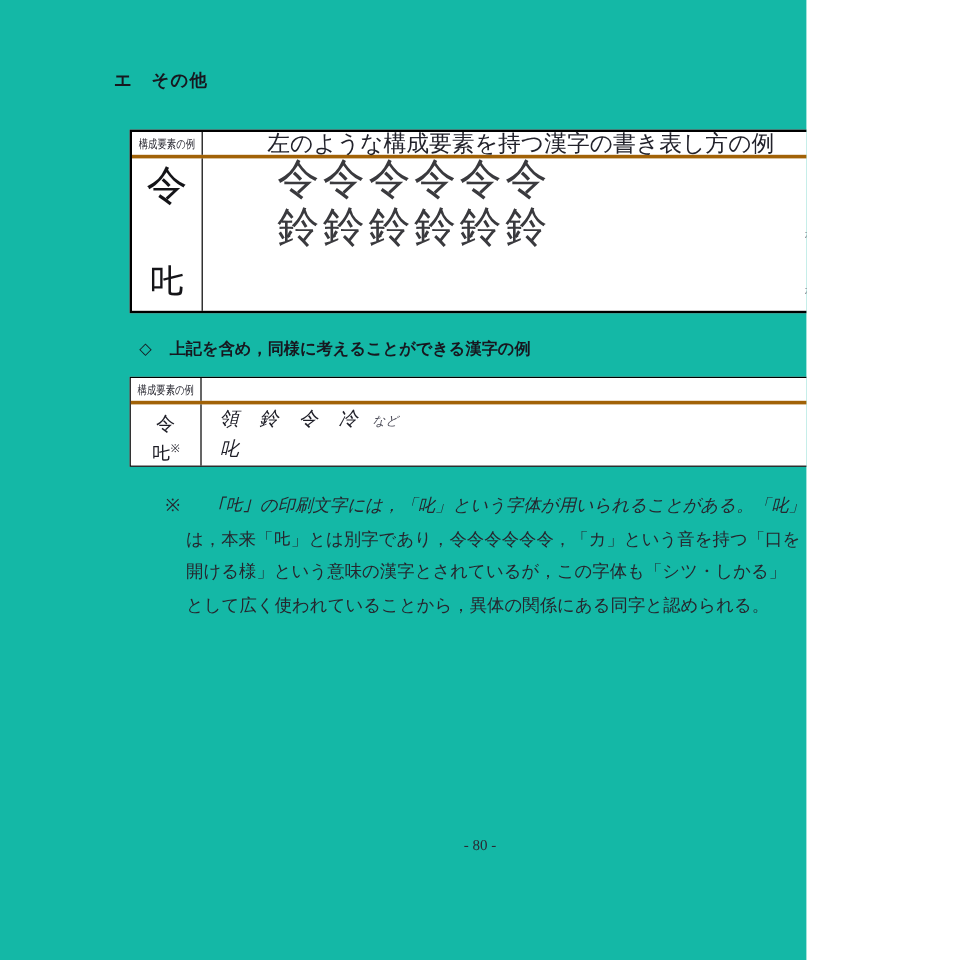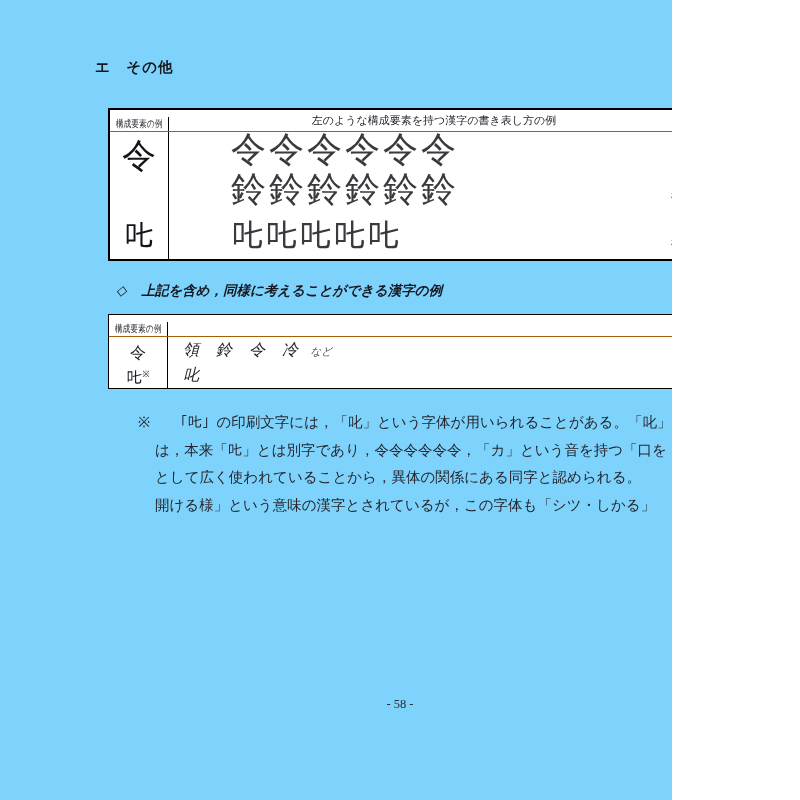--- a/index.html
+++ b/index.html
@@ -1,40 +1,40 @@
 <!DOCTYPE html>
 <html><head>
 <meta charset="utf-8">
 <style>
   html,body { margin:0; padding:0; background:#fff; }
   .page {
-    position:relative; width:672px; height:800px; background:#7dd3fc;
+    position:relative; width:672px; height:800px; background:#14b8a6;
     font-family:"Liberation Serif", serif; color:#26262e; overflow:hidden;
   }
   
   .h1 {
     position:absolute; left:95px; top:58px;
     font-family:"Liberation Sans", sans-serif; font-weight:bold;
     font-size:14.5px; color:#17171f; letter-spacing:1px;
   }
   
   .tbl1 {
     position:absolute; left:108px; top:108px; width:593px; height:153px;
     border:2px solid #000; box-sizing:border-box; background:#fff;
   }
-  .tbl-head { display:flex; height:22px; border-bottom:1px solid #a16207; box-sizing:border-box;align-items:flex-end; }
+  .tbl-head { display:flex; height:22px; border-bottom:3px solid #a16207; box-sizing:border-box; }
   .cell-lh {
     width:59px; border-right:1px solid #000; box-sizing:border-box;
     display:flex; align-items:center; justify-content:center;
   }
   .cell-lh span {
     font-size:10px; color:#2a2a33; transform:scaleX(0.78); white-space:nowrap;
   }
   .cell-rh {
-    flex:1; text-align:center; font-size:11px; line-height:21px; color:#22222b;
+    flex:1; text-align:center; font-size:19px; line-height:21px; color:#22222b;
   }
   .t1body { display:flex; height:127px; }
   .t1-left {
     width:59px; border-right:1px solid #000; box-sizing:border-box; position:relative;
     font-family:"Liberation Sans", sans-serif;
   }
   .bigk { position:absolute; left:0; width:100%; text-align:center; line-height:1; color:#141418; font-weight:500; }
   .bigk1 { top:6px;  font-size:34px; }
   .bigk2 { top:89px; font-size:30px; }
   .t1-right { flex:1; position:relative; }
@@ -45,21 +45,21 @@
   .hl1 { top:0; }
   .hl2 { top:40px; }
   .hl3 { top:86px; letter-spacing:1px; font-size:33px; }
   .nado { position:absolute; right:7px; font-size:10.5px; color:#4c4c58; }
   .nado-a { top:57px; }
   .nado-b { top:104px; }
   
   .h2 {
     position:absolute; left:116px; top:282px;
     font-family:"Liberation Sans", sans-serif; font-weight:bold;
-    font-size:13.5px; color:#17171f;font-style:italic;
+    font-size:13.5px; color:#17171f;
   }
   .h2 .diamond { margin-right:15px; font-weight:normal; }
   
   .tbl2 {
     position:absolute; left:108px; top:314px; width:593px; height:75px;
     border:1px solid #000; box-sizing:border-box; background:#fff;
   }
   .t2body { display:flex; height:51px; }
   .t2-left {
     width:59px; border-right:1px solid #000; box-sizing:border-box;
@@ -69,21 +69,21 @@
   .t2el sup { font-size:9px; vertical-align:6px; }
   .t2-right { flex:1; padding-left:15px; font-size:16px; color:#1d1d26; }
   .t2ex { line-height:25px; height:25px;font-style:italic; }
   .exchars { letter-spacing:0.5px; }
   .nado2 { font-size:10.5px; color:#4c4c58; margin-left:12px; }
   
   .note { position:absolute; left:138px; top:409px; width:545px; font-size:14.5px; color:#26262e; }
   .note-marker { position:absolute; left:0; top:0; line-height:27.5px; }
   .note-lines { margin-left:17px; }
   .note-line { line-height:27.5px; white-space:nowrap; }
-  .note-line:first-child { text-indent:18px; }
+  .note-line:first-child { text-indent:18px;font-style:italic; }
   
   .pageno {
     position:absolute; left:0; top:697px; width:800px; text-align:center;
     font-size:12.5px; color:#2a2a33;
   }
 </style>
 </head>
 <body>
 
 <div class="page">
@@ -98,21 +98,20 @@
       <div class="cell-rh">左のような構成要素を持つ漢字の書き表し方の例</div>
     </div>
     <div class="t1body">
       <div class="t1-left">
         <div class="bigk bigk1">令</div>
         <div class="bigk bigk2">𠮟</div>
       </div>
       <div class="t1-right">
         <span class="hand-line hl1">令令令令令令</span>
         <span class="hand-line hl2">鈴鈴鈴鈴鈴鈴</span>
-        <span class="hand-line hl3">𠮟𠮟𠮟𠮟𠮟</span>
         <span class="nado nado-a">など</span>
         <span class="nado nado-b">など</span>
       </div>
     </div>
   </div>
 
   <div class="h2">
     <span class="diamond">◇</span><span>上記を含め，同様に考えることができる漢字の例</span>
   </div>
 
@@ -140,20 +139,20 @@
         </div>
       </div>
     </div>
   </div>
 
   <div class="note">
     <div class="note-marker">※</div>
     <div class="note-lines">
       <div class="note-line">「𠮟」の印刷文字には，「叱」という字体が用いられることがある。「叱」</div>
       <div class="note-line">は，本来「𠮟」とは別字であり，令令令令令令，「カ」という音を持つ「口を</div>
+      <div class="note-line">開ける様」という意味の漢字とされているが，この字体も「シツ・しかる」</div>
       <div class="note-line">として広く使われていることから，異体の関係にある同字と認められる。</div>
-      <div class="note-line">開ける様」という意味の漢字とされているが，この字体も「シツ・しかる」</div>
     </div>
   </div>
 
-  <div class="pageno">- 58 -</div>
+  <div class="pageno">- 80 -</div>
 
 </div>
 
 </body></html>

